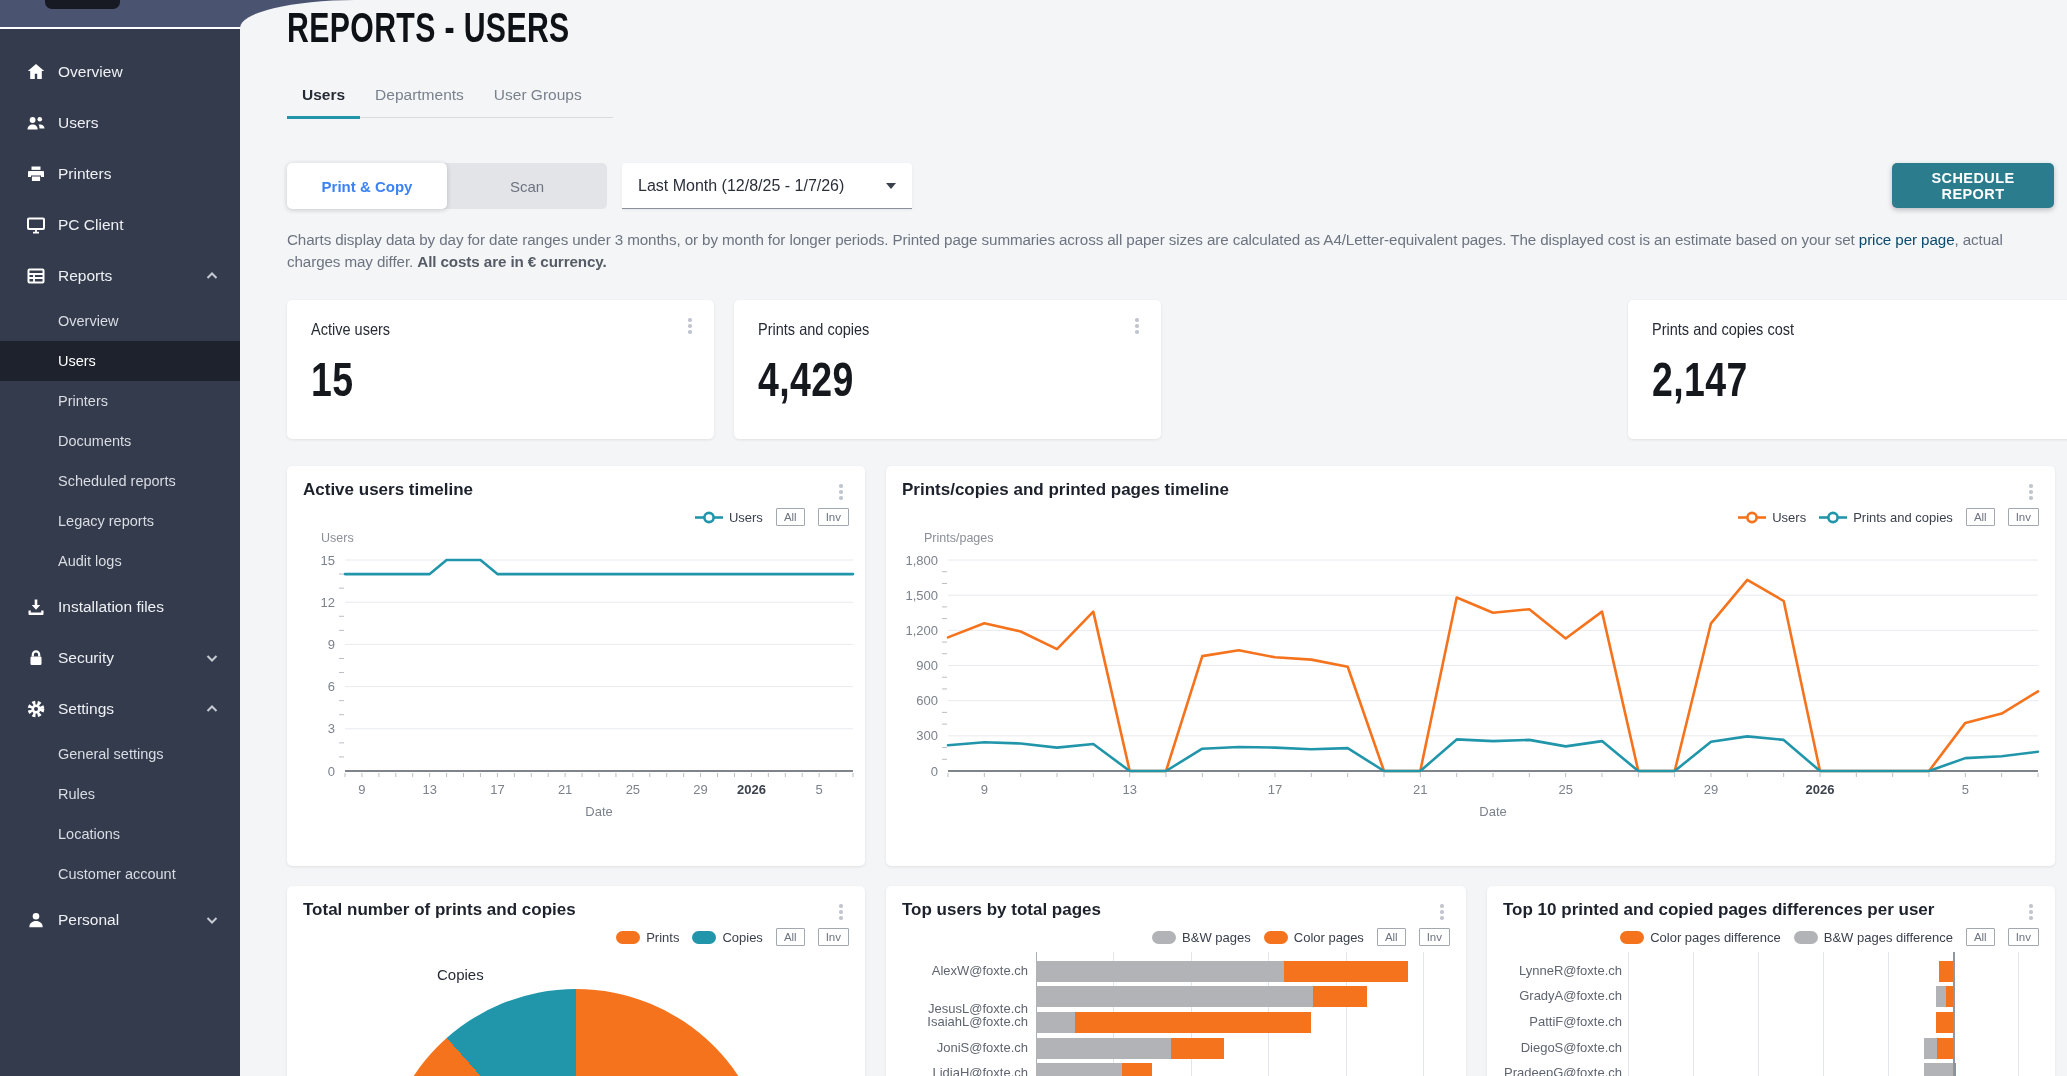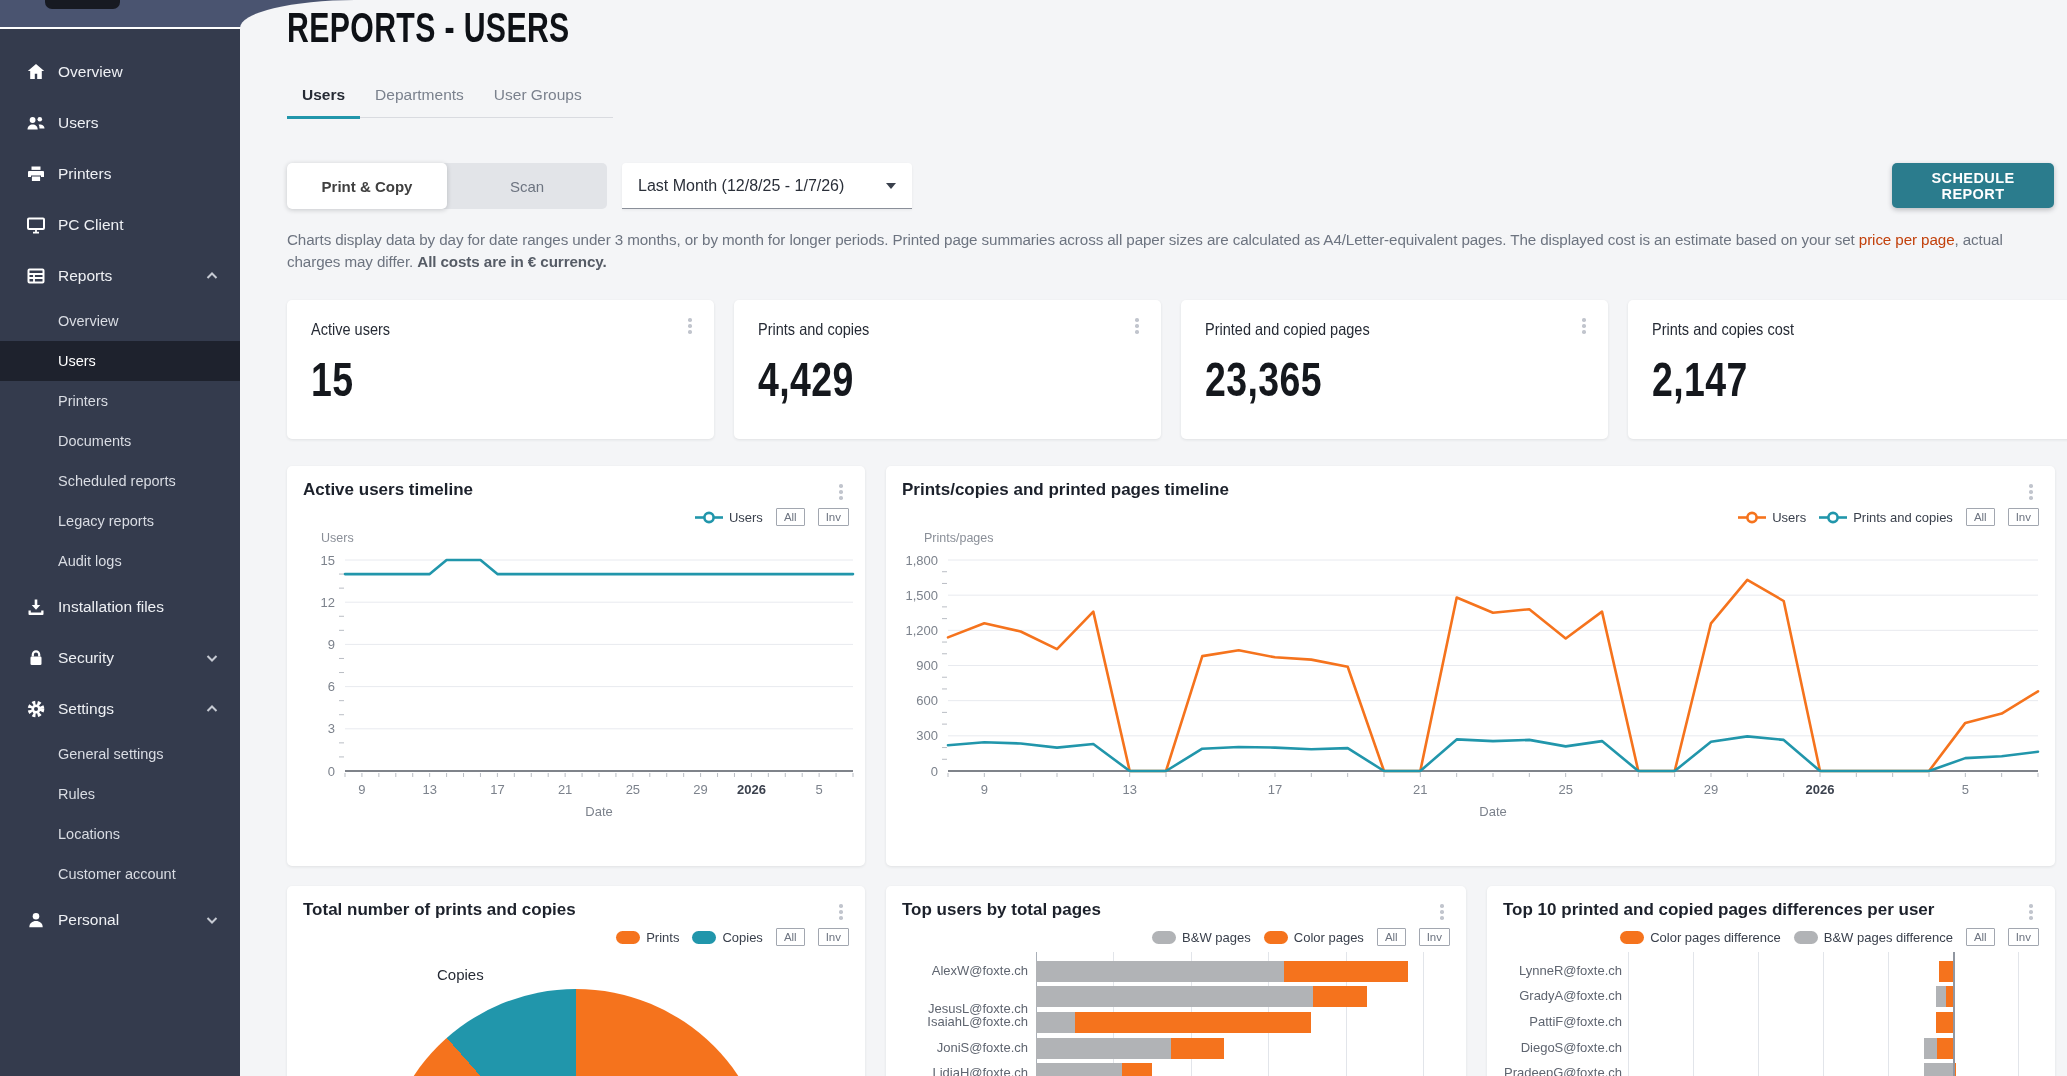--- a/index.html
+++ b/index.html
@@ -13,26 +13,26 @@
   .nav .ic{width:22px;height:22px;margin:0 11px 0 25px;flex:none;}
   .nav-sub{position:relative;height:40px;display:flex;align-items:center;padding-left:58px;color:#d9dce3;font-size:14.5px;cursor:pointer;}
   .nav-sub.sel{background:#1e222d;color:#fff;}
   .chev{position:absolute;right:20px;top:50%;transform:translateY(-50%);width:16px;height:16px;}
   .page-title{position:absolute;left:47px;top:4px;font-size:42px;font-weight:800;color:#0e1116;transform:scaleX(.72);transform-origin:0 0;letter-spacing:.5px;white-space:nowrap;}
   .tabs{position:absolute;left:47px;top:86px;display:flex;width:326px;border-bottom:1.5px solid #d9dbe0;}
   .tab{padding:0 15px 12px;font-size:15.5px;color:#7a818d;border-bottom:3.5px solid transparent;margin-bottom:-2.5px;cursor:pointer;white-space:nowrap;}
   .tab.active{color:#262b35;font-weight:700;border-bottom-color:#2196ab;}
   .seg{position:absolute;left:47px;top:163px;display:flex;background:#e2e4e8;border-radius:5px;cursor:pointer;}
   .seg-btn{width:160px;height:46px;display:flex;align-items:center;justify-content:center;font-size:15px;color:#6d7480;}
-  .seg-btn.active{background:#fff;font-weight:700;color:#404040;border-radius:5px;box-shadow:0 1px 5px rgba(20,24,32,.2);}
+  .seg-btn.active{background:#fff;font-weight:700;color:#3b82f6;border-radius:5px;box-shadow:0 1px 5px rgba(20,24,32,.2);}
   .dd{position:absolute;left:382px;top:163px;width:290px;height:46px;background:#fff;border-radius:4px 4px 0 0;border-bottom:1px solid #8a8f99;display:flex;align-items:center;padding:0 16px;box-sizing:border-box;font-size:16px;color:#2a2f39;box-shadow:0 1px 3px rgba(20,24,32,.06);cursor:pointer;}
   .caret{margin-left:auto;width:0;height:0;border-left:5.5px solid transparent;border-right:5.5px solid transparent;border-top:6px solid #3a404c;}
   .schedule{position:absolute;top:163px;right:13px;width:162px;height:45px;background:#2b7c8d;color:#fff;font-size:14.5px;font-weight:700;letter-spacing:.4px;border:none;border-radius:5px;box-shadow:0 2px 5px rgba(20,24,32,.25);cursor:pointer;font-family:"Liberation Sans",sans-serif;}
   .info{position:absolute;left:47px;top:229px;width:1745px;font-size:15.2px;line-height:1.43;color:#6d7480;letter-spacing:-.1px;}
-  .info a{color:#c2410c;text-decoration:none;cursor:pointer;}
+  .info a{color:#0c4a6e;text-decoration:none;cursor:pointer;}
   .info b{font-weight:700;color:#565c66;}
   .card{position:absolute;background:#fff;border-radius:5px;box-shadow:0 1px 3px rgba(24,29,38,.09);}
   .stat-title{position:absolute;left:24px;top:20px;font-size:16.5px;color:#262b35;transform:scaleX(.88);transform-origin:0 0;white-space:nowrap;}
   .stat-value{position:absolute;left:24px;top:52px;font-size:48px;font-weight:600;color:#15181d;transform:scaleX(.78);transform-origin:0 0;letter-spacing:.5px;}
   .card-title{position:absolute;left:16px;top:14px;font-size:17px;font-weight:700;color:#1c212b;white-space:nowrap;}
   .kebab{position:absolute;right:14px;top:14px;width:20px;height:24px;display:flex;flex-direction:column;align-items:center;justify-content:center;gap:2.5px;cursor:pointer;}
   .kebab i{width:3.5px;height:3.5px;border-radius:50%;background:#c1c5cd;}
   .legend{position:absolute;top:42px;right:16px;display:flex;align-items:center;gap:13px;font-size:13px;color:#3a404c;}
   .lit{display:flex;align-items:center;gap:6px;cursor:pointer;}
   .pill{border:1.5px solid #a2a7b0;border-radius:1px;padding:2px 7px;font-size:11.5px;color:#6d7480;background:#fff;cursor:pointer;}
@@ -202,29 +202,20 @@
       <div class="stat-value">15</div>
     </div>
     <div class="card" style="left:494px;top:300px;width:427px;height:139px;">
       <div class="stat-title">Prints and copies</div>
       <div class="kebab">
           <i></i>
           <i></i>
           <i></i>
         </div>
       <div class="stat-value">4,429</div>
-    </div>
-    <div class="card" style="left:941px;top:300px;width:427px;height:139px;">
-      <div class="stat-title">Printed and copied pages</div>
-      <div class="kebab">
-          <i></i>
-          <i></i>
-          <i></i>
-        </div>
-      <div class="stat-value">23,365</div>
     </div>
     <div class="card" style="left:1388px;top:300px;width:502px;height:139px;">
       <div class="stat-title">Prints and copies cost</div>
       <div class="kebab">
           <i></i>
           <i></i>
           <i></i>
         </div>
       <div class="stat-value">2,147</div>
     </div>

